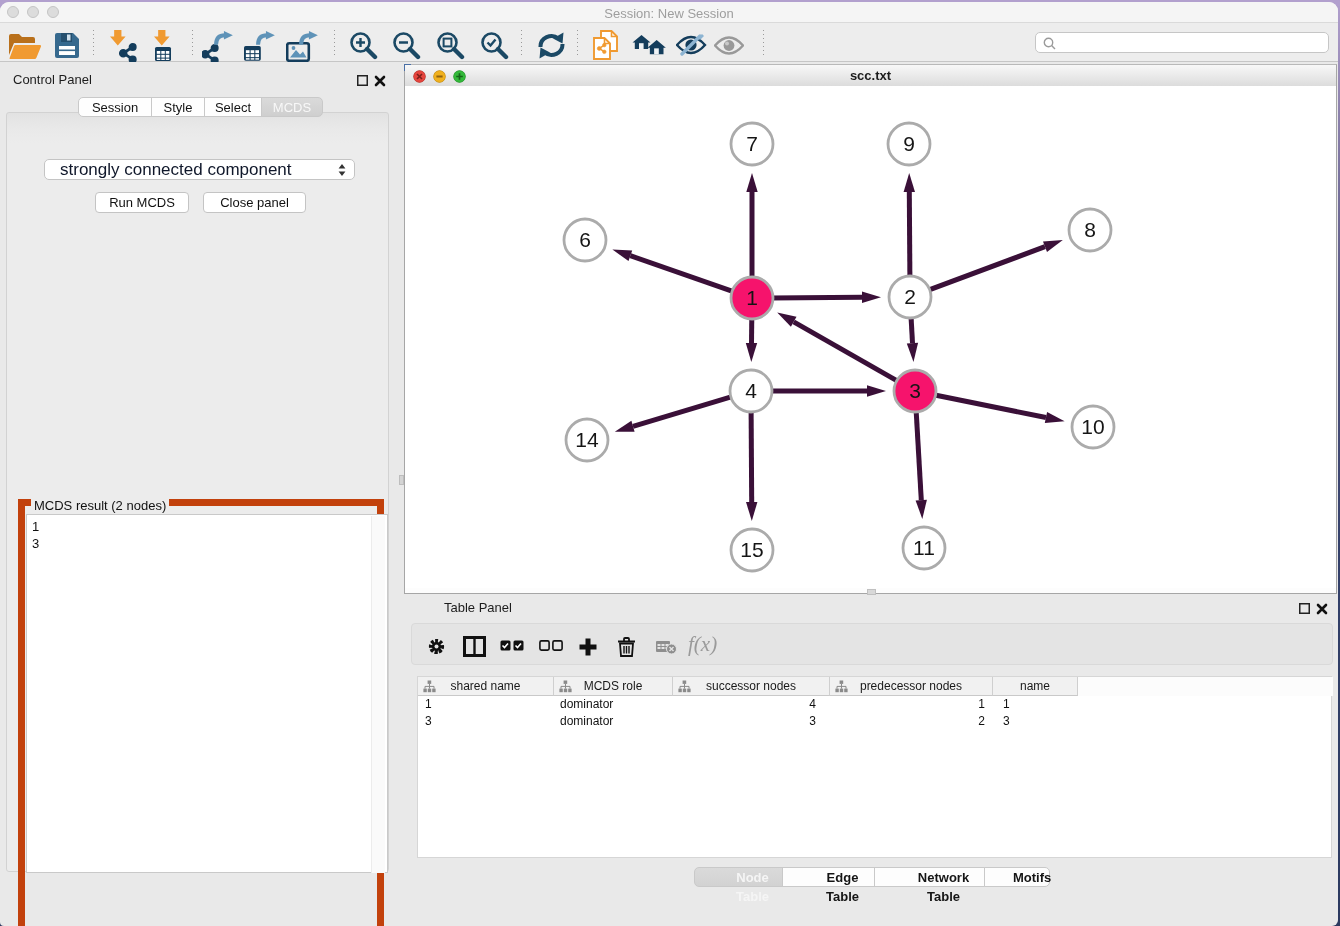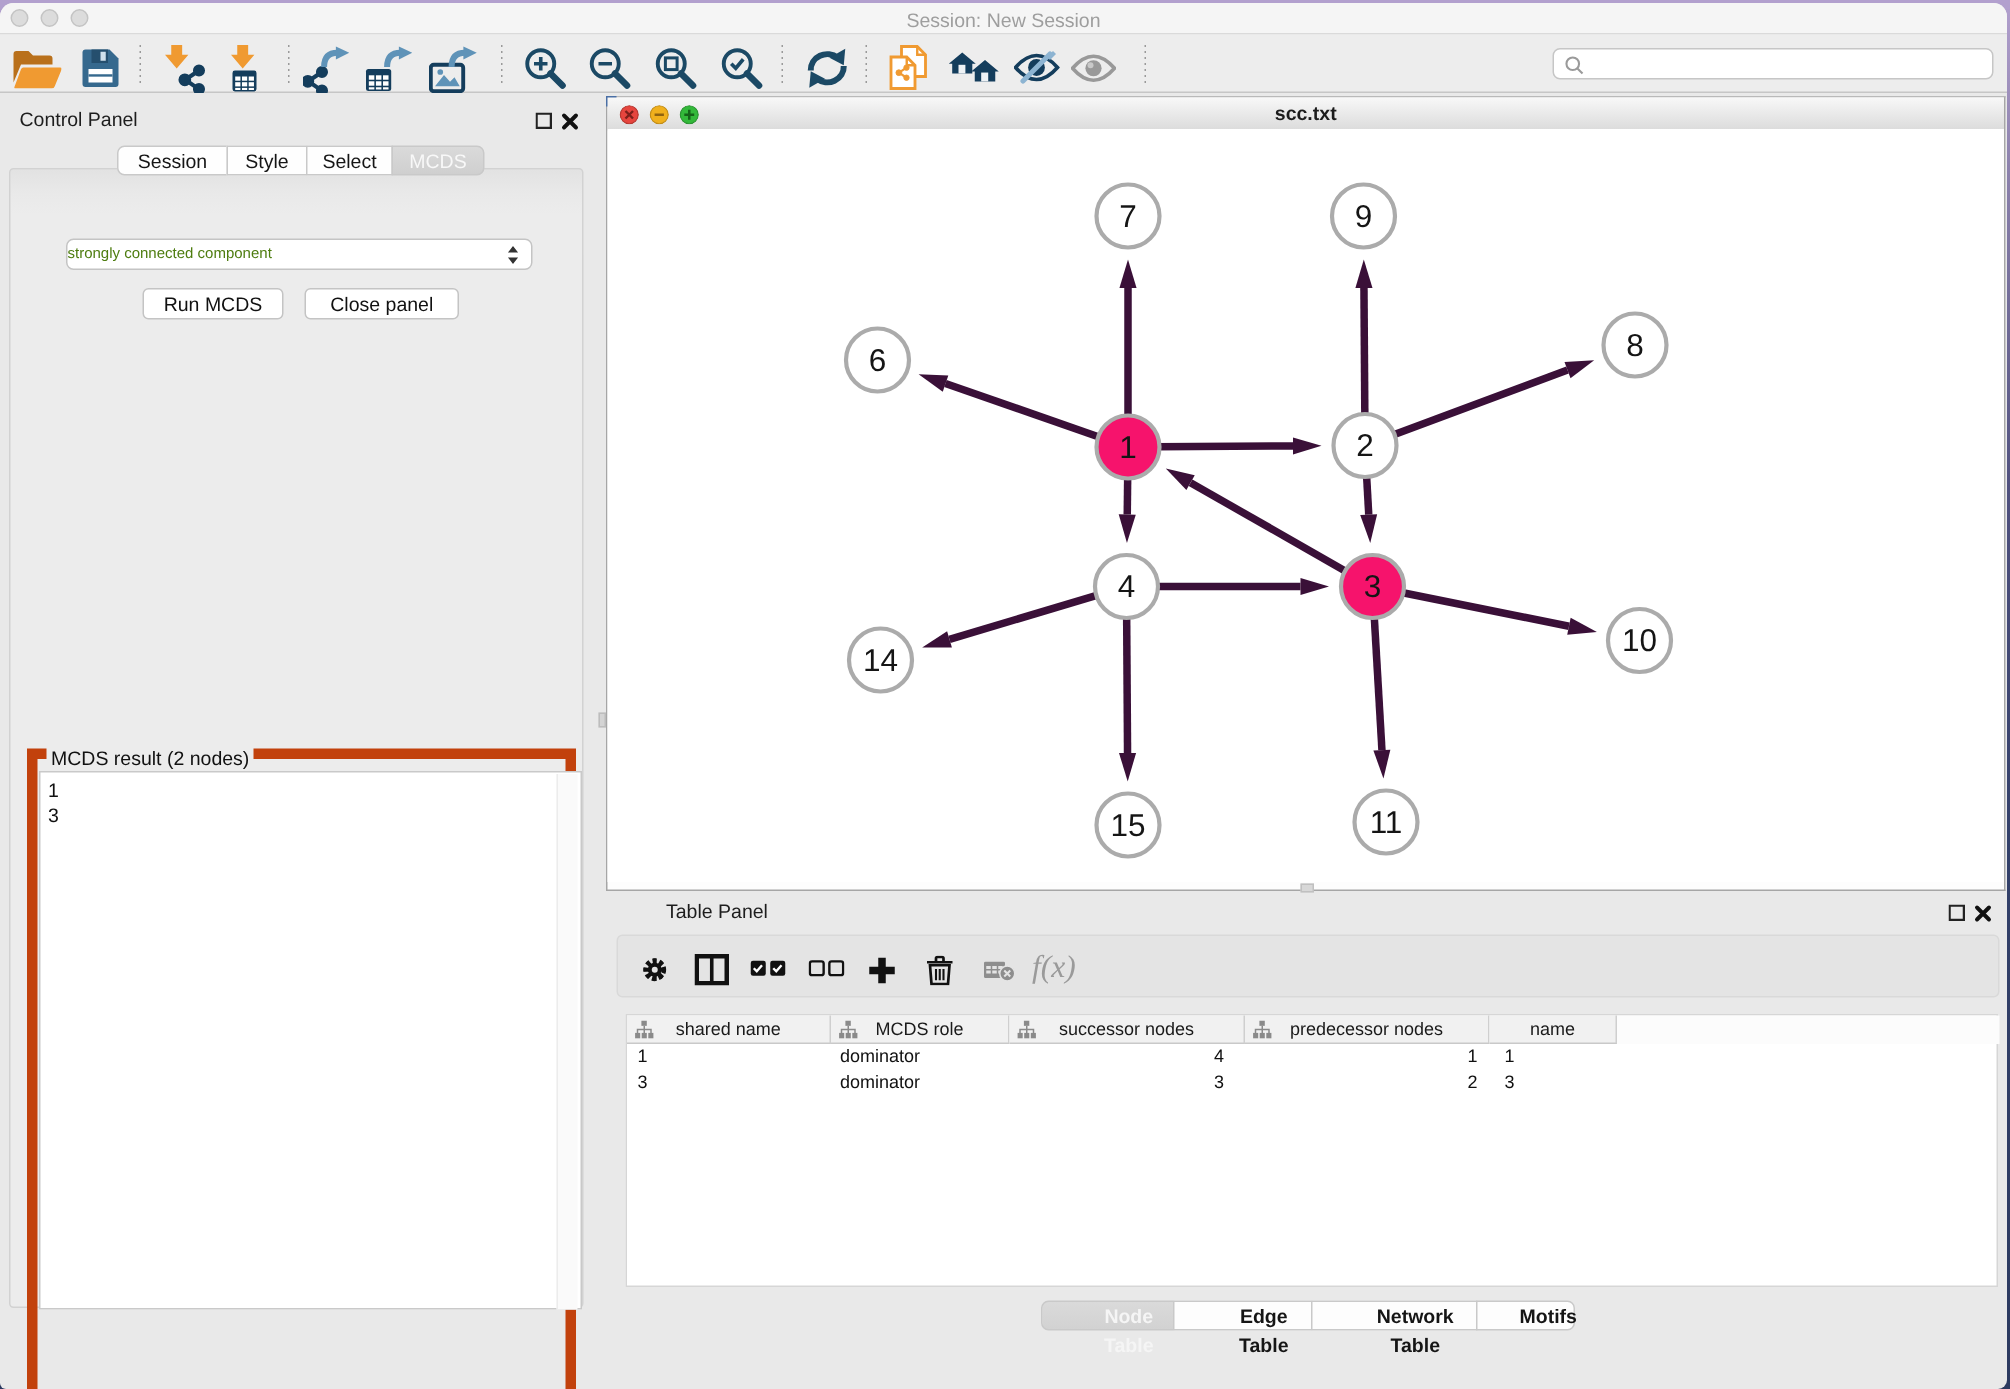--- a/index.html
+++ b/index.html
@@ -24,21 +24,21 @@
 #cp-title { position:absolute; left:13px; top:10px; font-size:13px; color:#1d1d1d; }
 #cp-inner { left:6px; top:110px; width:383px; height:760px; background:#ececec;
   border:1px solid #d2d2d2; border-radius:3px;
   background-image:linear-gradient(#e2e2e2 0px, #e9e9e9 16px, #ececec 30px); }
 .tabrow { left:78px; top:95px; height:20px; }
 .tab { position:absolute; top:0; height:20px; background:#fefefe; border:1px solid #c9c9c9;
   font-size:13px; color:#151515; text-align:center; line-height:19px; }
 
 #optlabel { left:6px; top:135px; width:383px; text-align:center; font-size:13px; color:#1b1b1b; }
 #dropdown { left:44px; top:157px; width:311px; height:21px; background:#fff; border:1px solid #c4c4c4;
-  border-radius:5px; font-size:10px; color:#4d7c0f; line-height:19px; padding-left:0; }
+  border-radius:5px; font-size:17px; color:#0f172a; line-height:19px; padding-left:15px; }
 .btn { position:absolute; height:21px; background:#fff; border:1px solid #c4c4c4; border-radius:4px;
   font-size:13px; color:#111; text-align:center; line-height:19px; }
 
 #grp { left:18px; top:497px; width:366px; height:462px; border:7px solid #c2410c; }
 #grp-title { position:absolute; left:6px; top:-8px; background:#ececec; padding:0 3px; font-size:13px; color:#111; }
 #grp-text { position:absolute; left:1px; top:8px; width:362px; height:359px; background:#fff;
   border:1px solid #c9c9c9; font-size:13px; color:#111; line-height:17px; padding:3px 0 0 5px; }
 #grp-scroll { position:absolute; right:2px; top:1px; width:14px; height:357px; background:#fafafa;
   border-left:1px solid #ececec; }
 

